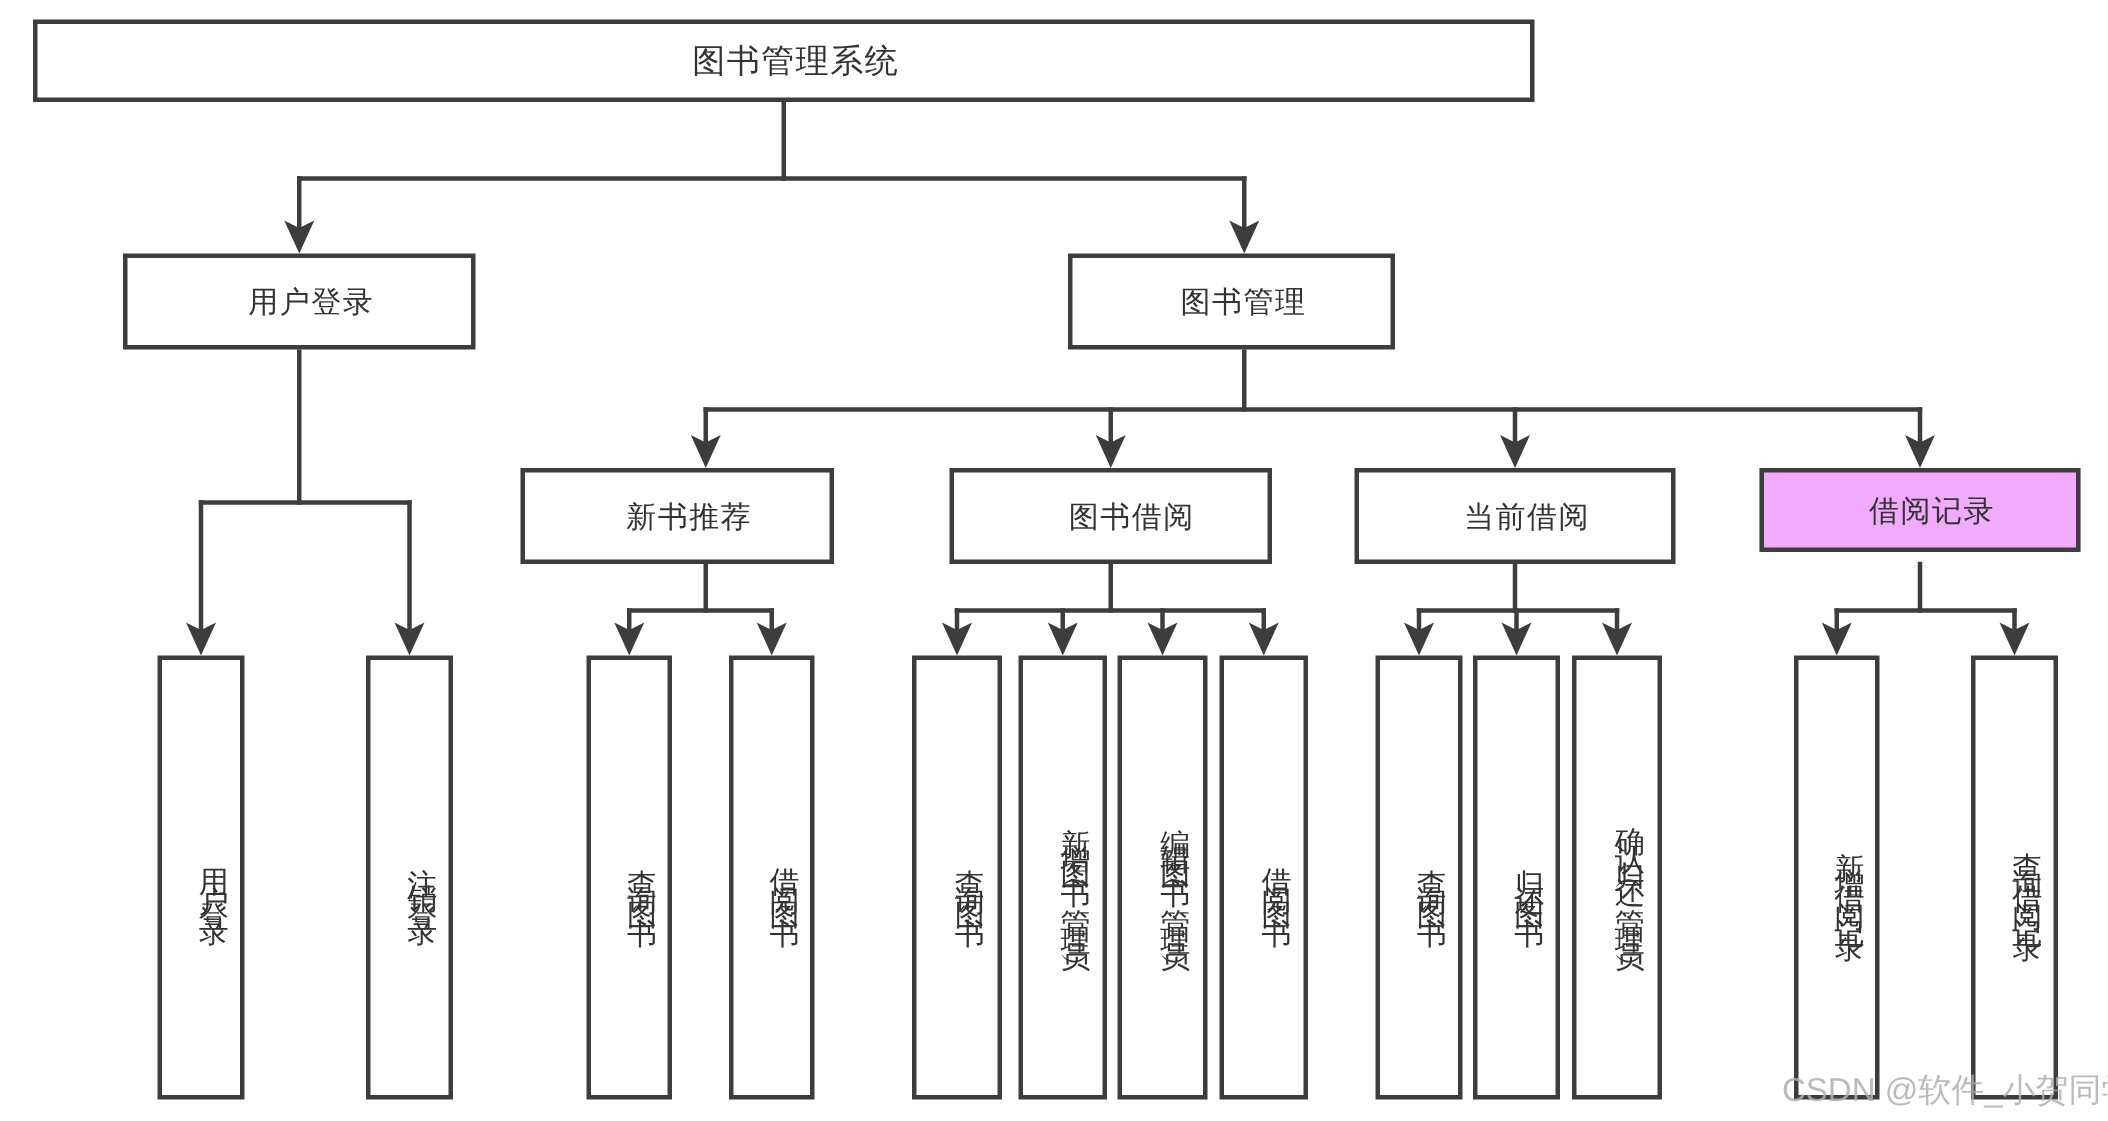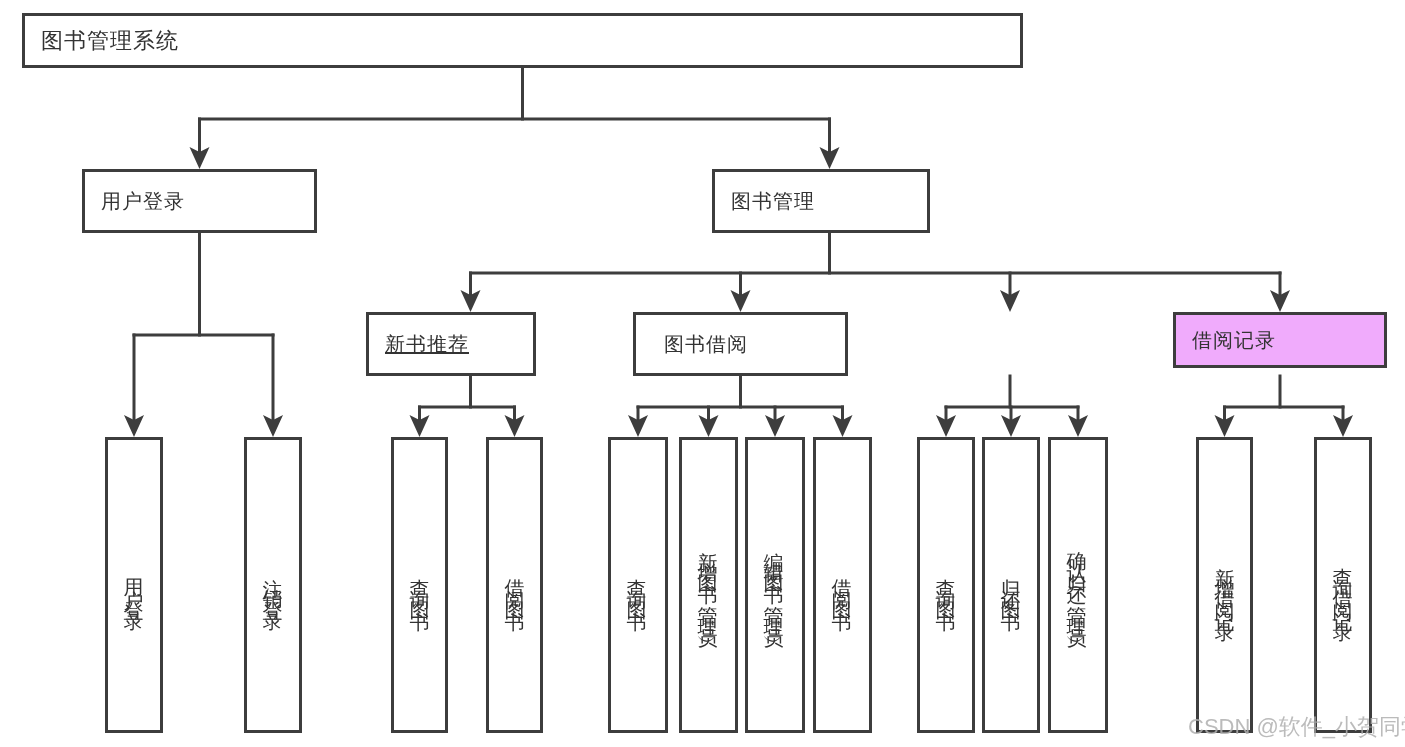--- a/index.html
+++ b/index.html
@@ -23,21 +23,21 @@
     height: 747px;
     pointer-events: none;
   }
   .node {
     position: absolute;
     box-sizing: border-box;
     background: #ffffff;
     border: 3px solid #3d3d3d;
     display: flex;
     align-items: center;
-    justify-content: flex-start;
+    justify-content: center;
     color: #333333;
     z-index: 2;
     padding-left: 16px;
   }
   .node .lbl {
     white-space: nowrap;
   }
   .node.horizontal .lbl {
     font-size: 20px;
     letter-spacing: 1px;
@@ -124,25 +124,28 @@
   <div id="watermark" style="color: rgb(176, 176, 176);">CSDN @软件_小贺同学</div>
 <div class="node horizontal root" style="left: 22px; top: 13px; width: 1001px; height: 55px; border-color: rgb(61, 61, 61); border-width: 3px; background: rgb(255, 255, 255);">
       <span class="lbl" style="color: rgb(51, 51, 51);">图书管理系统</span>
     </div>
     <div class="node horizontal" style="left: 82px; top: 169px; width: 235px; height: 64px; border-color: rgb(61, 61, 61); border-width: 3px; background: rgb(255, 255, 255);">
       <span class="lbl" style="color: rgb(51, 51, 51);">用户登录</span>
     </div>
     <div class="node horizontal" style="left: 712px; top: 169px; width: 218px; height: 64px; border-color: rgb(61, 61, 61); border-width: 3px; background: rgb(255, 255, 255);">
       <span class="lbl" style="color: rgb(51, 51, 51);">图书管理</span>
     </div>
-    <div class="node horizontal" style="left: 366px; top: 312px; width: 170px; height: 64px; border-color: rgb(61, 61, 61); border-width: 3px; background: rgb(255, 255, 255); text-decoration: underline;">
+    <div class="node horizontal" style="left: 347px; top: 312px; width: 209px; height: 64px; border-color: rgb(61, 61, 61); border-width: 3px; background: rgb(255, 255, 255);">
       <span class="lbl" style="color: rgb(51, 51, 51);">新书推荐</span>
     </div>
     <div class="node horizontal" style="left: 633px; top: 312px; width: 215px; height: 64px; border-color: rgb(61, 61, 61); border-width: 3px; background: rgb(255, 255, 255);">
       <span class="lbl" style="color: rgb(51, 51, 51); margin-left: 12px;">图书借阅</span>
+    </div>
+    <div class="node horizontal" style="left: 903px; top: 312px; width: 214px; height: 64px; border-color: rgb(61, 61, 61); border-width: 3px; background: rgb(255, 255, 255);">
+      <span class="lbl" style="color: rgb(51, 51, 51);">当前借阅</span>
     </div>
     <div class="node horizontal" style="left: 1173px; top: 312px; width: 214px; height: 56px; border-color: rgb(61, 61, 61); border-width: 3px; background: #f0abfc;">
       <span class="lbl" style="color: rgb(51, 51, 51);">借阅记录</span>
     </div>
     <div class="node vertical" style="left: 105px; top: 437px; width: 58px; height: 296px; border-color: rgb(61, 61, 61); border-width: 3px; background: rgb(255, 255, 255);">
       <span class="lbl" style="color: rgb(51, 51, 51);">用户登录</span>
     </div>
     <div class="node vertical" style="left: 244px; top: 437px; width: 58px; height: 296px; border-color: rgb(61, 61, 61); border-width: 3px; background: rgb(255, 255, 255);">
       <span class="lbl" style="color: rgb(51, 51, 51);">注销登录</span>
     </div>

